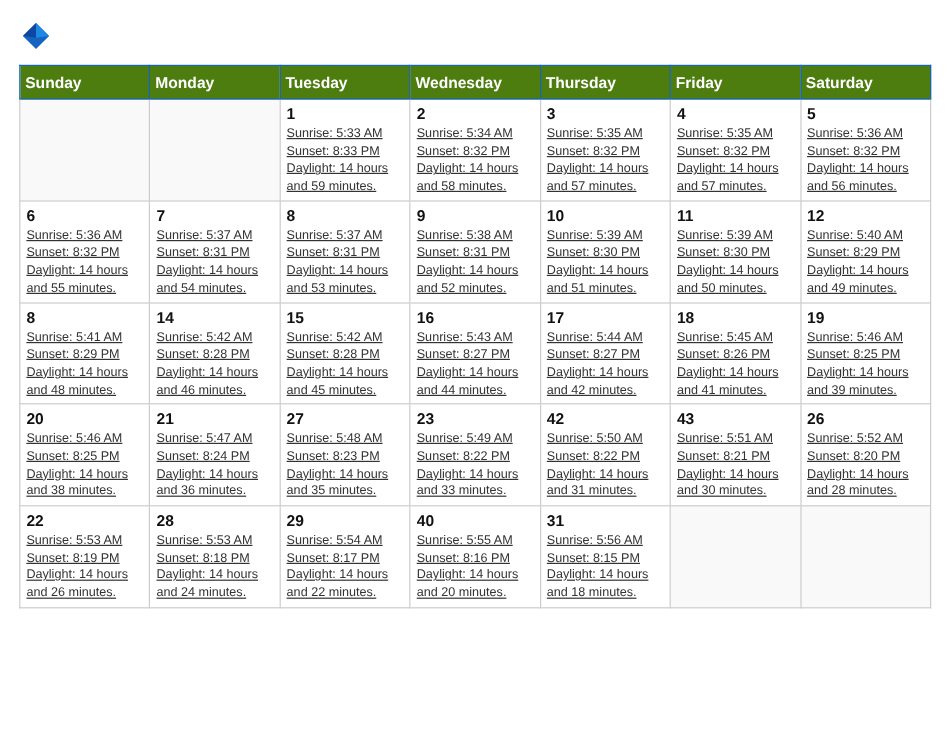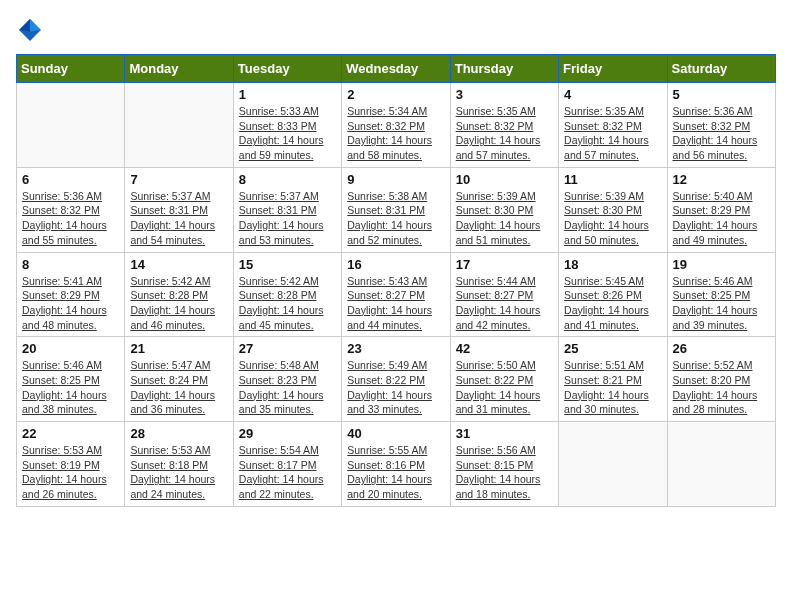--- a/index.html
+++ b/index.html
@@ -220,21 +220,21 @@
         </td>
         <td>
           <span class="day-number">23</span>
           <div class="day-info">Sunrise: 5:49 AM<br>Sunset: 8:22 PM<br>Daylight: 14 hours and 33 minutes.</div>
         </td>
         <td>
           <span class="day-number">42</span>
           <div class="day-info">Sunrise: 5:50 AM<br>Sunset: 8:22 PM<br>Daylight: 14 hours and 31 minutes.</div>
         </td>
         <td>
-          <span class="day-number">25</span>
+          <span class="day-number">43</span>
           <div class="day-info">Sunrise: 5:51 AM<br>Sunset: 8:21 PM<br>Daylight: 14 hours and 30 minutes.</div>
         </td>
         <td>
           <span class="day-number">26</span>
           <div class="day-info">Sunrise: 5:52 AM<br>Sunset: 8:20 PM<br>Daylight: 14 hours and 28 minutes.</div>
         </td>
       </tr>
       <tr>
         <td>
           <span class="day-number">22</span>

